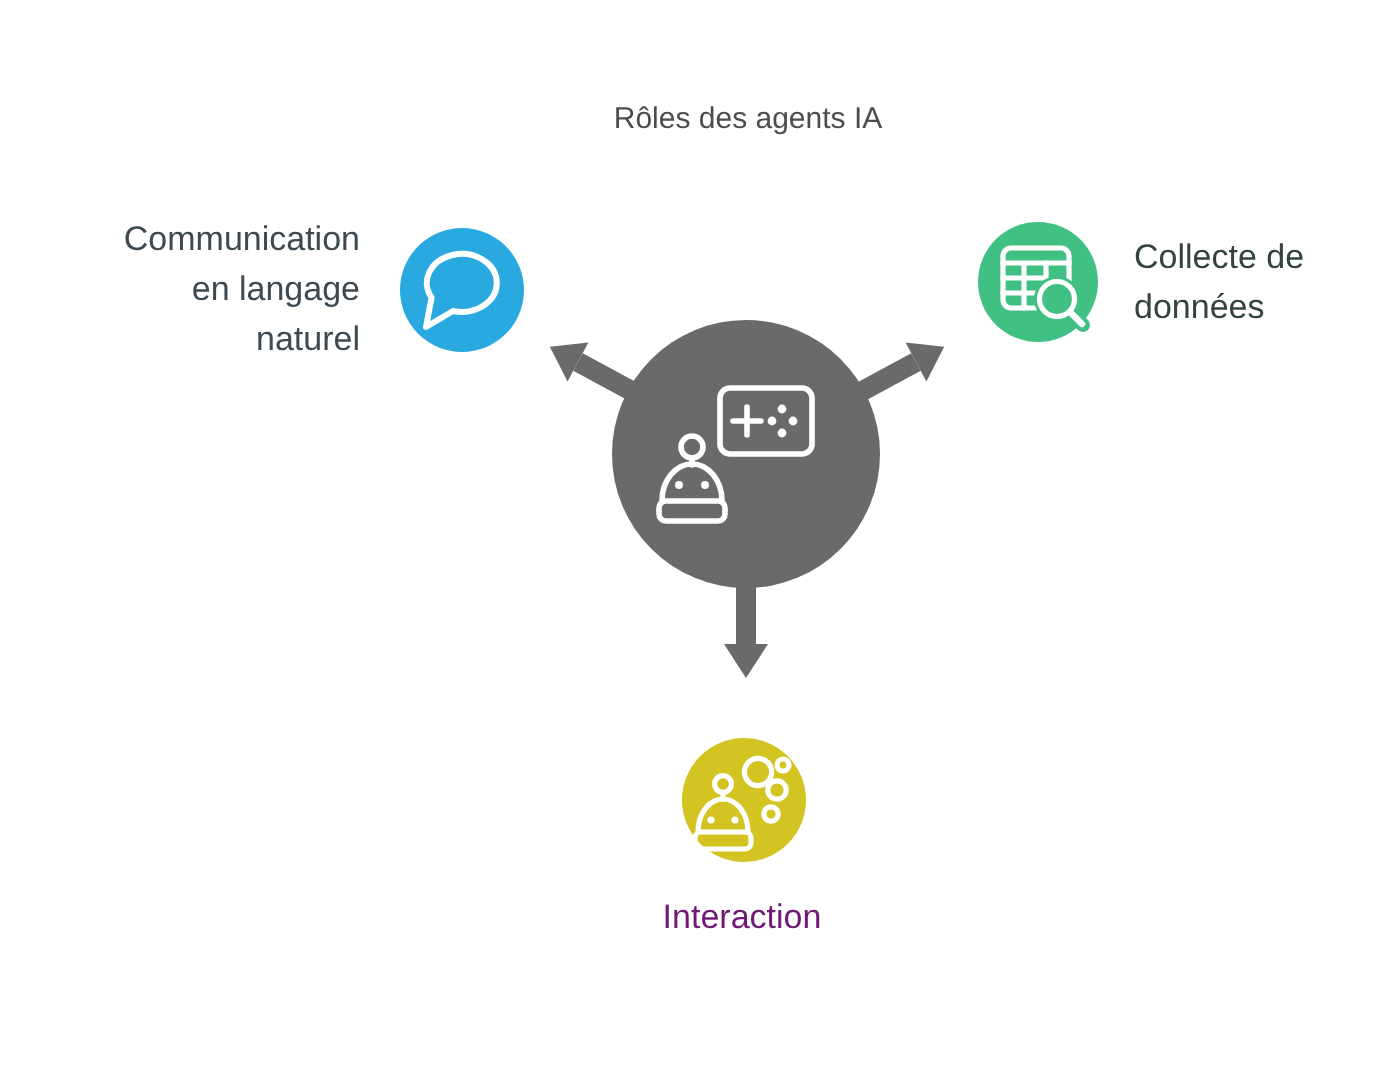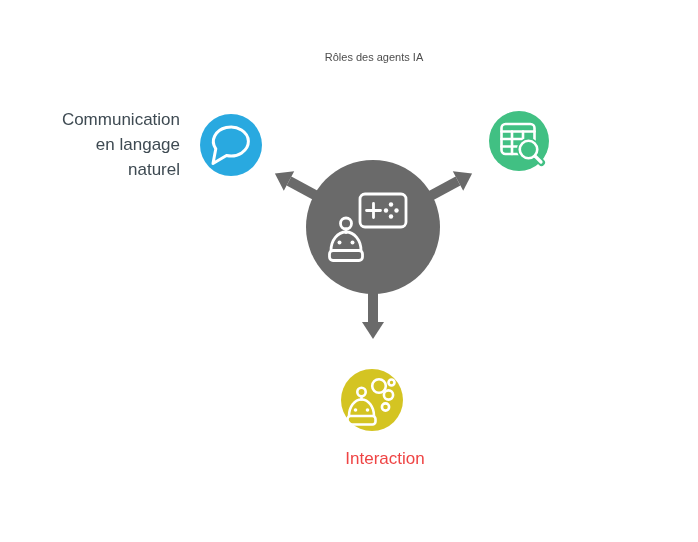--- a/index.html
+++ b/index.html
@@ -2,41 +2,41 @@
 <html><head>
 <meta charset="utf-8">
 <style>
   html,body{margin:0;padding:0;background:#ffffff;}
   .canvas{
     position:relative;width:698px;height:542px;background:#ffffff;overflow:hidden;
     font-family:"Liberation Sans","DejaVu Sans",sans-serif;
   }
   .title{
     position:absolute;top:51px;left:374px;transform:translateX(-50%);
-    font-size:11px;font-weight:400;color:#4d4d4d;white-space:nowrap;
+    font-size:15px;font-weight:400;color:#4d4d4d;white-space:nowrap;
   }
   .arrows{position:absolute;left:0;top:0;z-index:1;}
   .arrows line{stroke:#6a6a6a;stroke-width:10;}
   .arrows polygon{fill:#6a6a6a;}
   .hub{
     position:absolute;z-index:2;left:306px;top:160px;width:134px;height:134px;
     border-radius:50%;background:#6a6a6a;
   }
   .hub svg{position:absolute;left:21px;top:27px;}
   .node{position:absolute;z-index:2;border-radius:50%;}
   .node svg{position:absolute;left:0;top:0;}
   .node-communication{left:200px;top:114px;width:62px;height:62px;background:#29a9e0;}
   .node-collecte{left:489px;top:111px;width:60px;height:60px;background:#41c083;}
   .node-interaction{left:341px;top:369px;width:62px;height:62px;background:#d4c422;}
   .icon-stroke{fill:none;stroke:#ffffff;stroke-linecap:round;stroke-linejoin:round;}
   .label{position:absolute;z-index:2;font-size:17px;line-height:25px;font-weight:400;}
   .label .line{display:block;}
   .label-communication{right:518px;top:107px;text-align:right;color:#3e4a52;width:190px;}
   .label-collecte{left:567px;top:116px;text-align:left;color:#33443c;width:125px;}
-  .label-interaction{left:385px;top:446px;transform:translateX(-50%);text-align:center;color:#ef4444;width:220px;}
+  .label-interaction{left:371px;top:446px;transform:translateX(-50%);text-align:center;color:#701a75;width:220px;}
 </style>
 </head>
 <body>
 
 <div class="canvas">
 
   <div class="title">Rôles des agents IA</div>
 
   <svg class="arrows" width="698" height="542" viewBox="0 0 698 542">
     <g>
@@ -115,18 +115,22 @@
       </g>
     </svg>
   </div>
 
   <div class="label label-communication">
     <span class="line">Communication</span>
     <span class="line">en langage</span>
     <span class="line">naturel</span>
   </div>
 
+  <div class="label label-collecte">
+    <span class="line">Collecte de</span>
+    <span class="line">données</span>
+  </div>
 
   <div class="label label-interaction">
     <span class="line">Interaction</span>
   </div>
 
 </div>
 
 </body></html>

